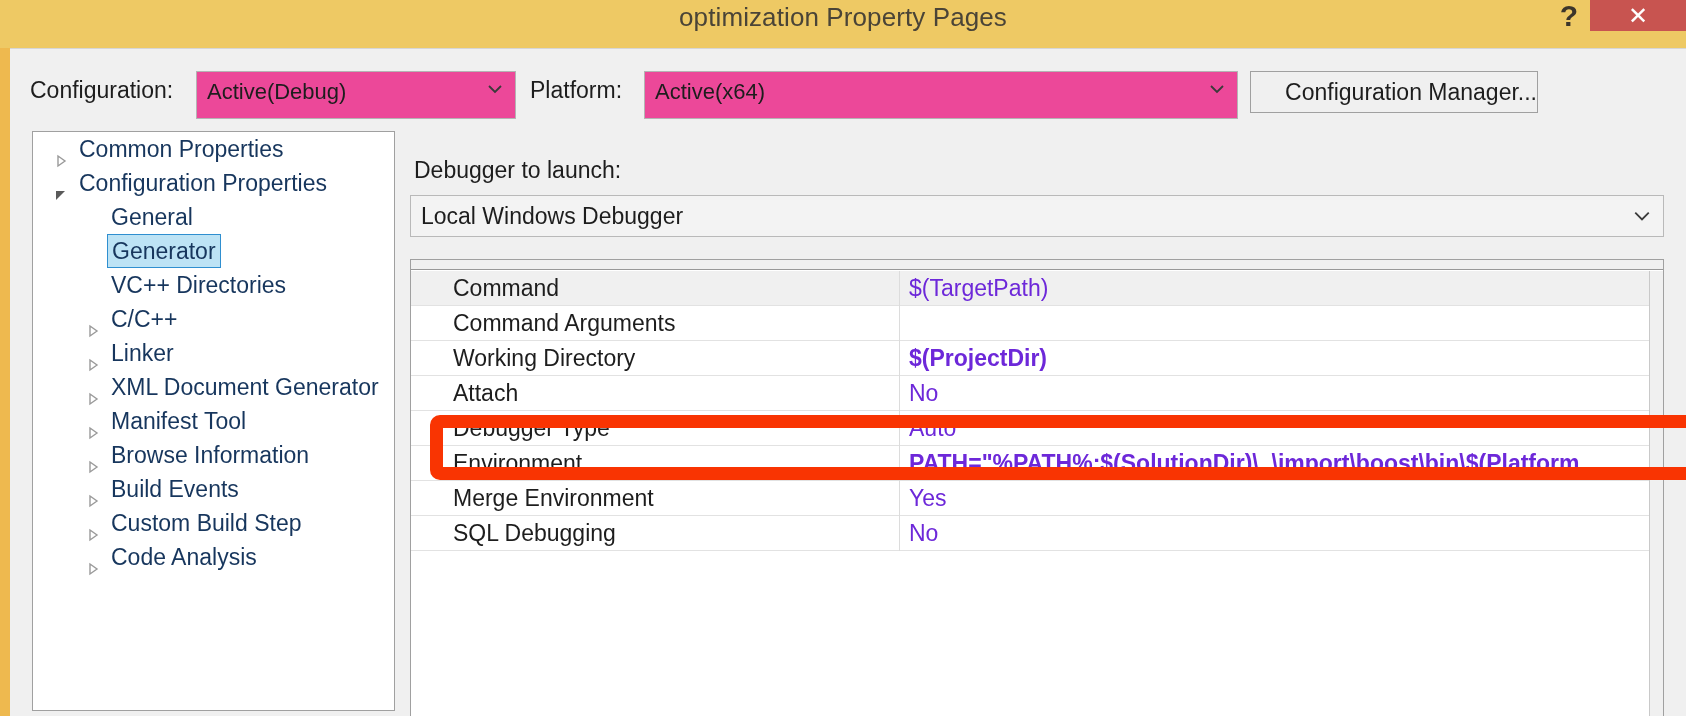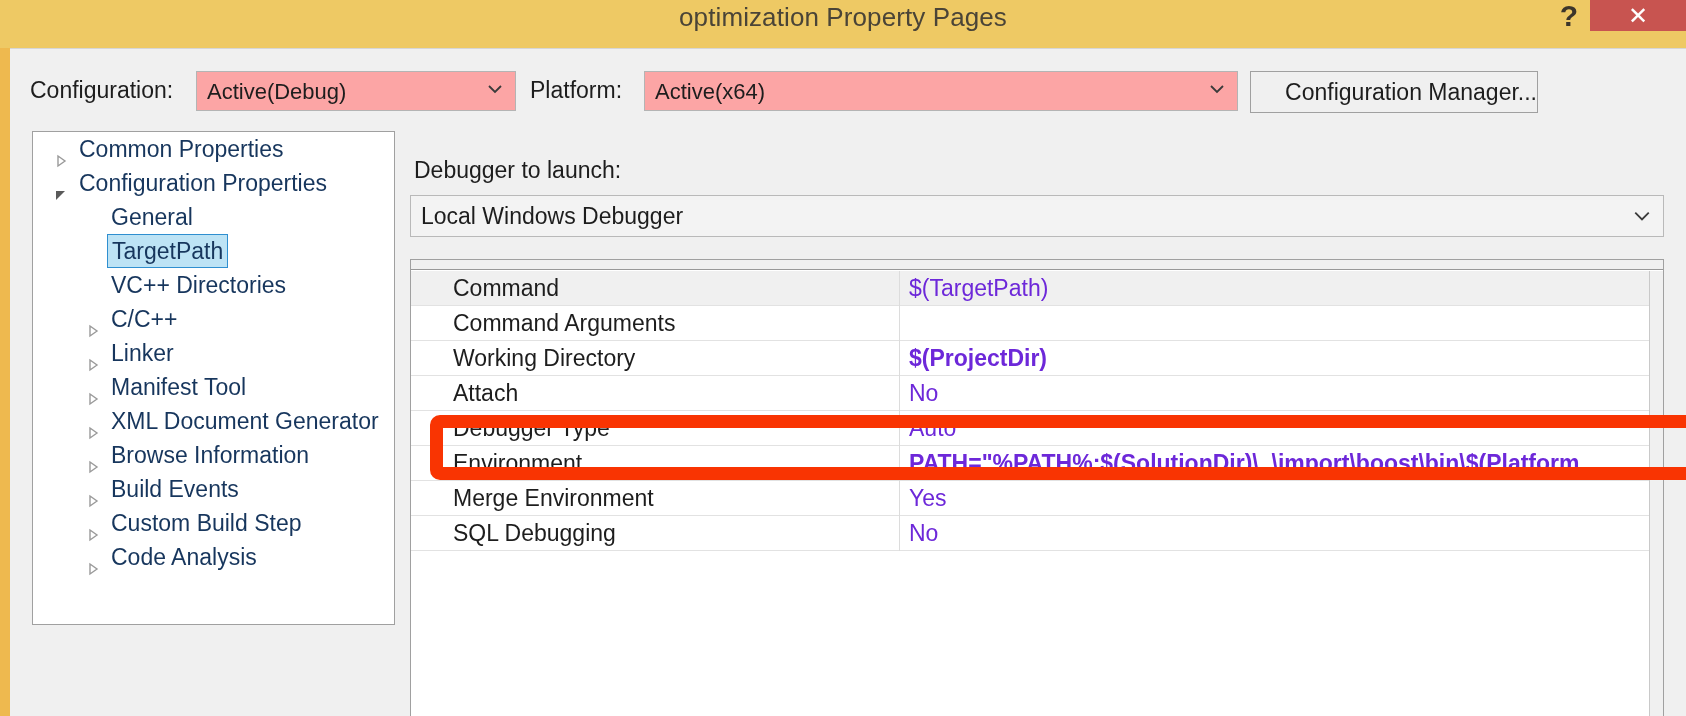--- a/index.html
+++ b/index.html
@@ -96,22 +96,22 @@
     font-size: 23px;
     color: #1d1d1d;
     white-space: nowrap;
     top: 28px;
   }
   #configuration-label { left: 20px; }
   #platform-label      { left: 520px; }
 
   .combo {
     position: absolute;
-    height: 40px;
-    background: #fca5a5;
+    height: 48px;
+    background: #ec4899;
     border: 1px solid #b4b4b4;
     box-sizing: border-box;
     cursor: pointer;
   }
   .combo .combo-text {
     position: absolute;
     left: 10px;
     top: 7px;
     font-size: 22px;
     color: #1d1d1d;
@@ -145,21 +145,21 @@
     cursor: pointer;
     white-space: nowrap;
   }
 
   
   #tree-panel {
     position: absolute;
     left: 22px;
     top: 82px;
     width: 363px;
-    height: 494px;
+    height: 580px;
     background: #ffffff;
     border: 1px solid #a0a0a0;
     box-sizing: border-box;
     overflow: hidden;
   }
   .tree-item {
     position: relative;
     height: 34px;
     line-height: 34px;
     font-size: 23px;
@@ -381,48 +381,48 @@
         <div class="tree-item">
           <span class="arrow" style="left: 22px;"><svg width="12" height="14" viewBox="0 0 12 14">
               <path d="M1 3 L10 3 L1 12 Z" fill="#5a5a5a"></path>
             </svg></span>
           <span class="tlabel" style="left: 46px;">Configuration Properties</span>
         </div>
         <div class="tree-item">
           <span class="tlabel" style="left: 78px;">General</span>
         </div>
         <div class="tree-item selected">
-          <span class="tlabel" style="left: 78px;">TargetPath</span>
+          <span class="tlabel" style="left: 78px;">Generator</span>
         </div>
         <div class="tree-item">
           <span class="tlabel" style="left: 78px;">VC++ Directories</span>
         </div>
         <div class="tree-item">
           <span class="arrow" style="left: 54px;"><svg width="12" height="14" viewBox="0 0 12 14">
               <path d="M3 2 L10 7 L3 12 Z" fill="none" stroke="#9a9a9a" stroke-width="1.4"></path>
             </svg></span>
           <span class="tlabel" style="left: 78px;">C/C++</span>
         </div>
         <div class="tree-item">
           <span class="arrow" style="left: 54px;"><svg width="12" height="14" viewBox="0 0 12 14">
               <path d="M3 2 L10 7 L3 12 Z" fill="none" stroke="#9a9a9a" stroke-width="1.4"></path>
             </svg></span>
           <span class="tlabel" style="left: 78px;">Linker</span>
         </div>
         <div class="tree-item">
           <span class="arrow" style="left: 54px;"><svg width="12" height="14" viewBox="0 0 12 14">
               <path d="M3 2 L10 7 L3 12 Z" fill="none" stroke="#9a9a9a" stroke-width="1.4"></path>
             </svg></span>
+          <span class="tlabel" style="left: 78px;">XML Document Generator</span>
+        </div>
+        <div class="tree-item">
+          <span class="arrow" style="left: 54px;"><svg width="12" height="14" viewBox="0 0 12 14">
+              <path d="M3 2 L10 7 L3 12 Z" fill="none" stroke="#9a9a9a" stroke-width="1.4"></path>
+            </svg></span>
           <span class="tlabel" style="left: 78px;">Manifest Tool</span>
-        </div>
-        <div class="tree-item">
-          <span class="arrow" style="left: 54px;"><svg width="12" height="14" viewBox="0 0 12 14">
-              <path d="M3 2 L10 7 L3 12 Z" fill="none" stroke="#9a9a9a" stroke-width="1.4"></path>
-            </svg></span>
-          <span class="tlabel" style="left: 78px;">XML Document Generator</span>
         </div>
         <div class="tree-item">
           <span class="arrow" style="left: 54px;"><svg width="12" height="14" viewBox="0 0 12 14">
               <path d="M3 2 L10 7 L3 12 Z" fill="none" stroke="#9a9a9a" stroke-width="1.4"></path>
             </svg></span>
           <span class="tlabel" style="left: 78px;">Browse Information</span>
         </div>
         <div class="tree-item">
           <span class="arrow" style="left: 54px;"><svg width="12" height="14" viewBox="0 0 12 14">
               <path d="M3 2 L10 7 L3 12 Z" fill="none" stroke="#9a9a9a" stroke-width="1.4"></path>

